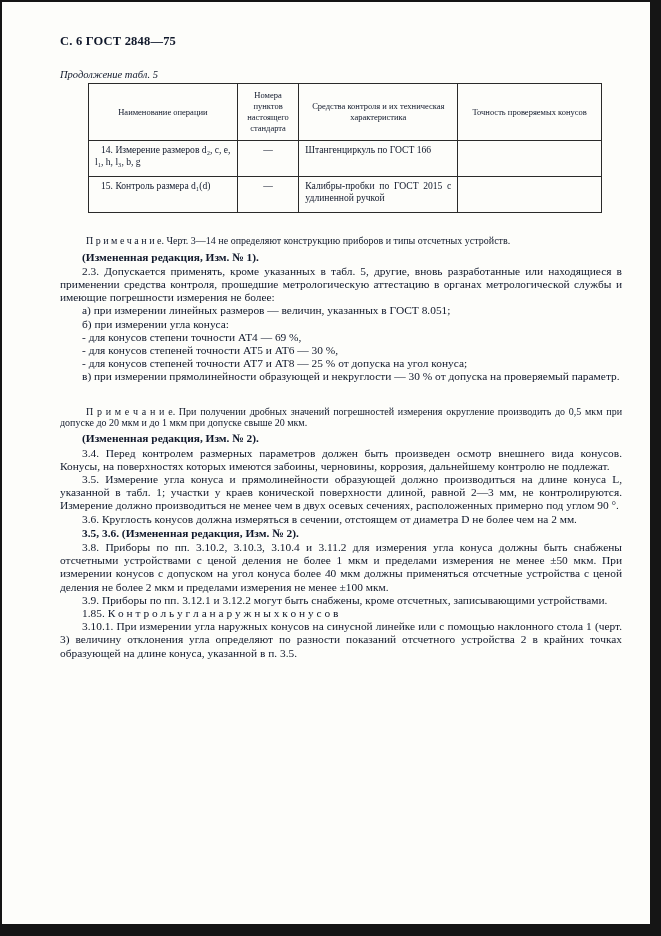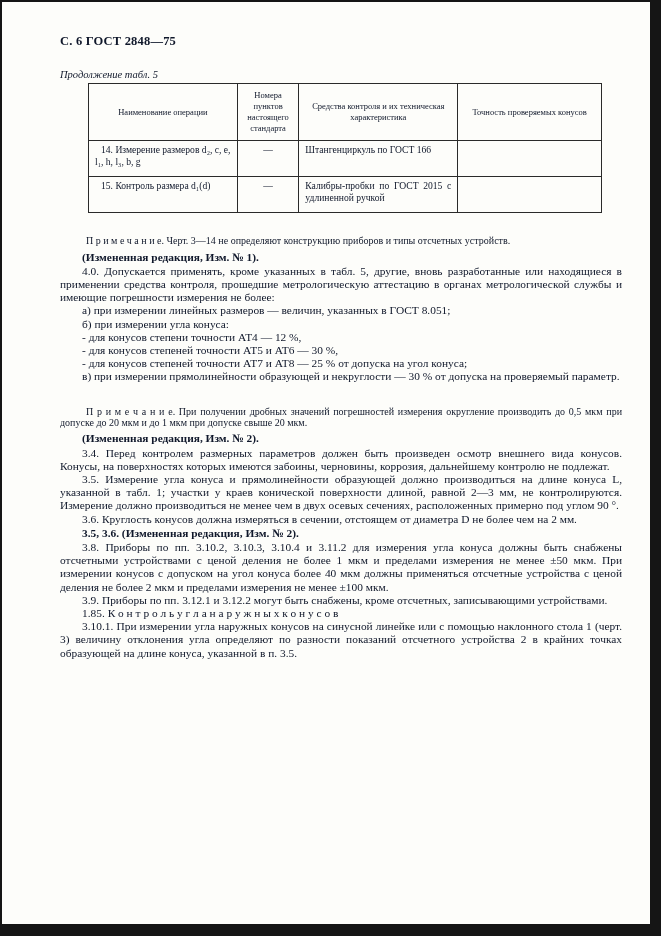--- a/index.html
+++ b/index.html
@@ -110,24 +110,24 @@
             <td class="means">Калибры-пробки по ГОСТ 2015 с удлиненной ручкой</td>
             <td></td>
           </tr>
         </tbody>
       </table>
     </div>
 
     <div class="text-block">
       <p class="note">П р и м е ч а н и е.  Черт. 3—14 не определяют конструкцию приборов и типы отсчетных устройств.</p>
       <p class="bold">(Измененная редакция, Изм. № 1).</p>
-      <p class="body">4.0. Допускается применять, кроме указанных в табл. 5, другие, вновь разработанные или находящиеся в применении средства контроля, прошедшие метрологическую аттестацию в органах метрологической службы и имеющие погрешности измерения не более:</p>
+      <p class="body">2.3. Допускается применять, кроме указанных в табл. 5, другие, вновь разработанные или находящиеся в применении средства контроля, прошедшие метрологическую аттестацию в органах метрологической службы и имеющие погрешности измерения не более:</p>
       <p class="body">а) при измерении линейных размеров — величин, указанных в ГОСТ 8.051;</p>
       <p class="body">б) при измерении угла конуса:</p>
-      <p class="body">- для конусов степени точности АТ4 — 12 %,</p>
+      <p class="body">- для конусов степени точности АТ4 — 69 %,</p>
       <p class="body">- для конусов степеней точности АТ5 и АТ6 — 30 %,</p>
       <p class="body">- для конусов степеней точности АТ7 и АТ8 — 25 % от допуска на угол конуса;</p>
       <p class="body">в) при измерении прямолинейности образующей и некруглости — 30 % от допуска на проверяемый параметр.</p>
       <p class="note">П р и м е ч а н и е.  При получении дробных значений погрешностей измерения округление производить до 0,5 мкм при допуске до 20 мкм и до 1 мкм при допуске свыше 20 мкм.</p>
       <p class="bold">(Измененная редакция, Изм. № 2).</p>
       <p class="body">3.4. Перед контролем размерных параметров должен быть произведен осмотр внешнего вида конусов. Конусы, на поверхностях которых имеются забоины, черновины, коррозия, дальнейшему контролю не подлежат.</p>
       <p class="body">3.5. Измерение угла конуса и прямолинейности образующей должно производиться на длине конуса L, указанной в табл. 1; участки у краев конической поверхности длиной, равной 2—3 мм, не контролируются. Измерение должно производиться не менее чем в двух осевых сечениях, расположенных примерно под углом 90 °.</p>
       <p class="body">3.6. Круглость конусов должна измеряться в сечении, отстоящем от диаметра D не более чем на 2 мм.</p>
       <p class="bold">3.5, 3.6. (Измененная редакция, Изм. № 2).</p>
       <p class="body">3.8. Приборы по пп. 3.10.2, 3.10.3, 3.10.4 и 3.11.2 для измерения угла конуса должны быть снабжены отсчетными устройствами с ценой деления не более 1 мкм и пределами измерения не менее ±50 мкм. При измерении конусов с допуском на угол конуса более 40 мкм должны применяться отсчетные устройства с ценой деления не более 2 мкм и пределами измерения не менее ±100 мкм.</p>

